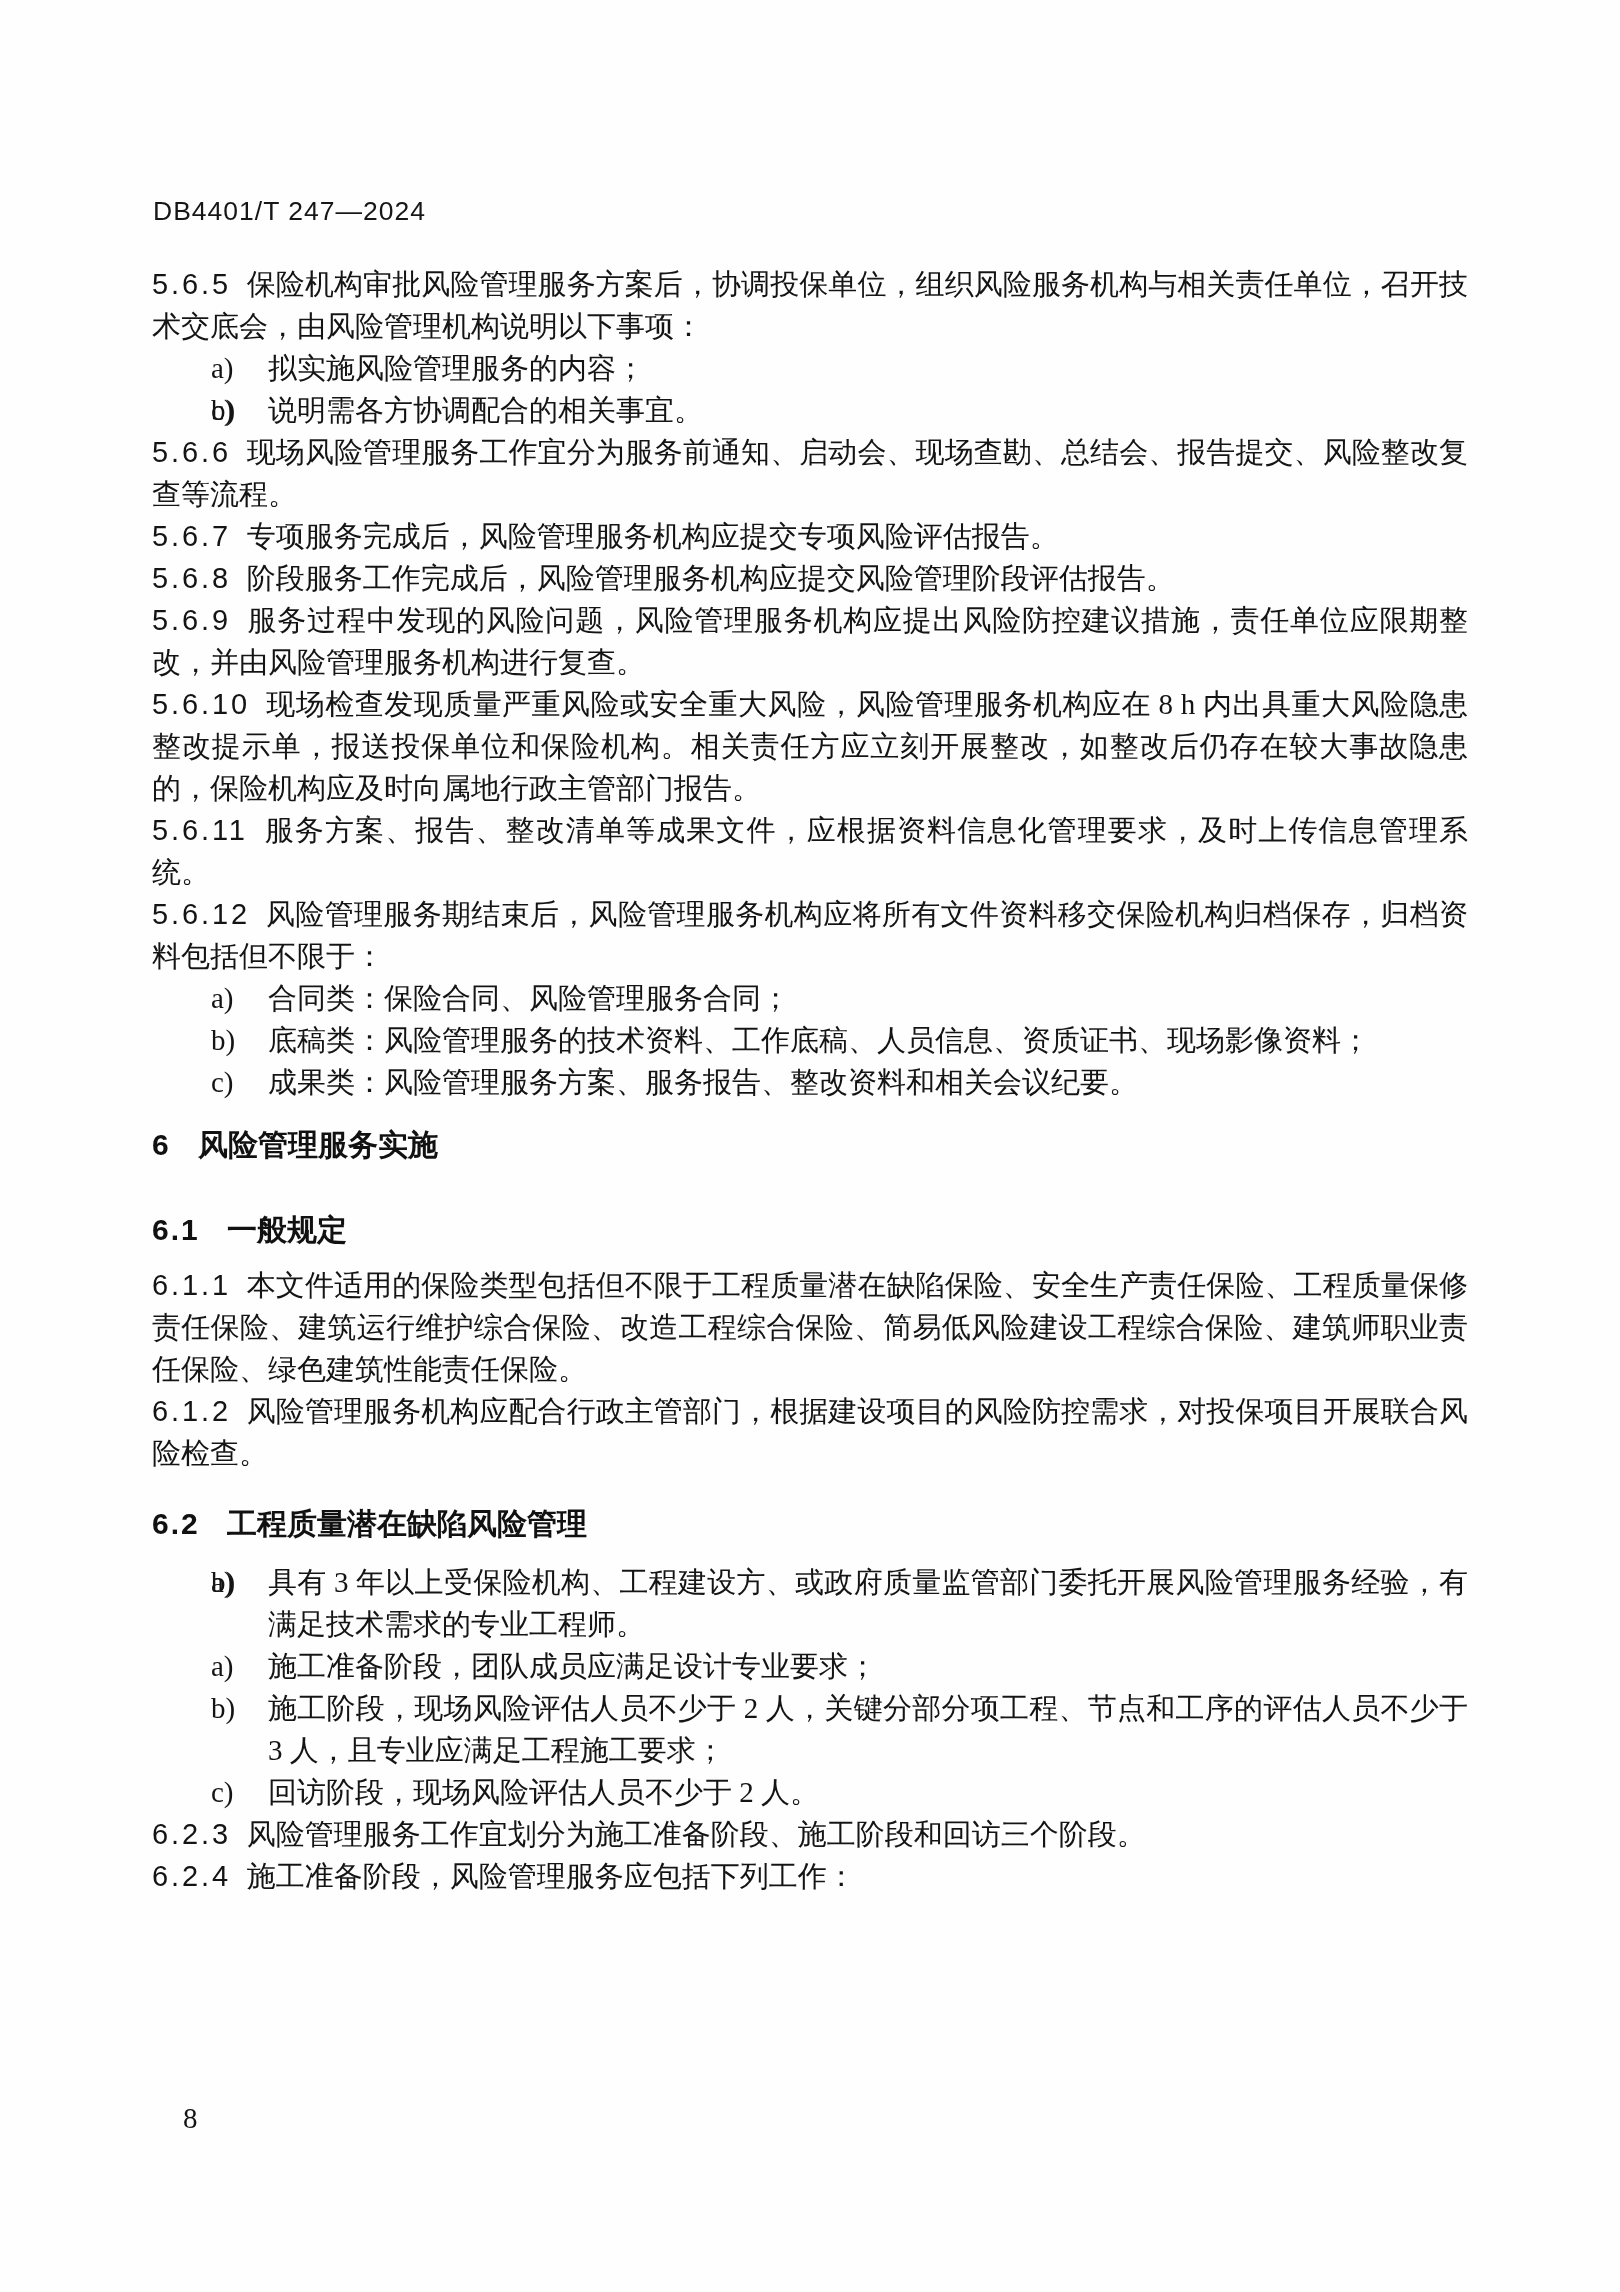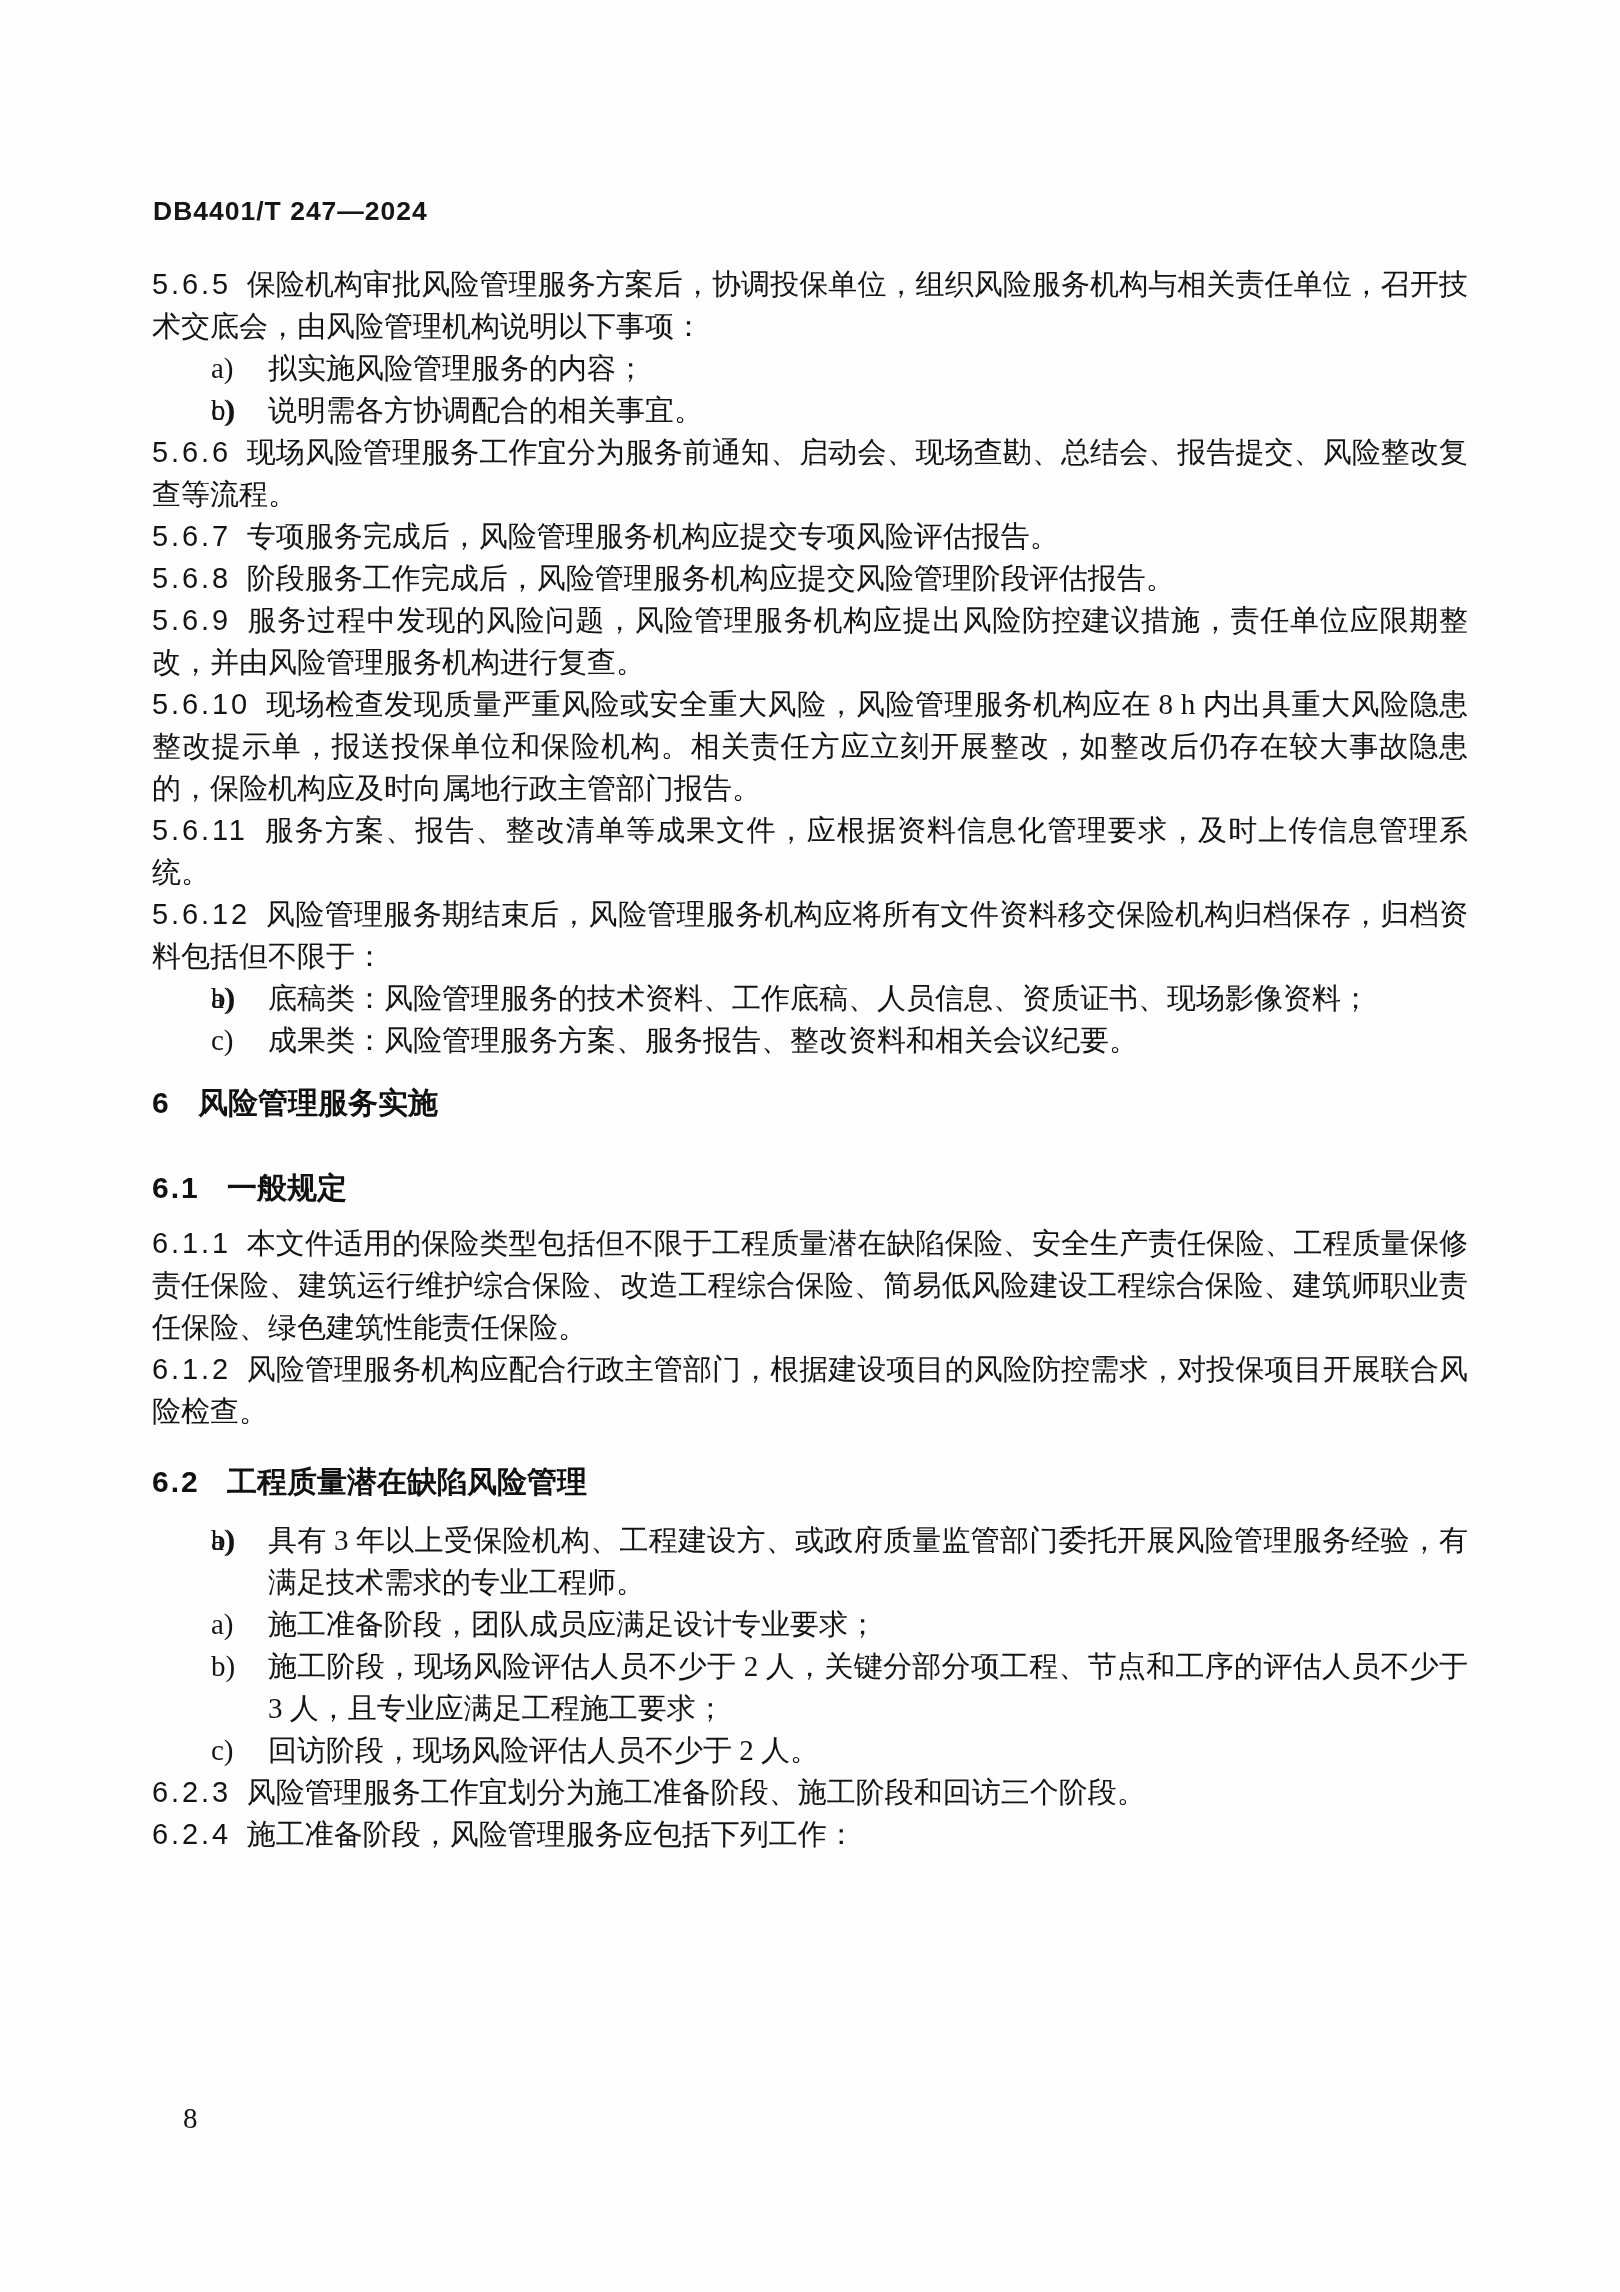--- a/index.html
+++ b/index.html
@@ -11,21 +11,21 @@
     background: #fefefe;
     color: #141414;
     font-family: "Liberation Serif", serif;
     overflow: hidden;
   }
   .running-header {
     position: absolute;
     left: 153px;
     top: 196px;
     font-family: "Liberation Sans", sans-serif;
-    font-weight: 700;
+    font-weight: 400;
     font-size: 26.5px;
     letter-spacing: 1px;
     color: #161616;
   }
   .content {
     position: absolute;
     left: 152px;
     top: 263px;
     width: 1316px;
   }
@@ -100,21 +100,21 @@
 
     <p class="clause"><span class="cnum">5.6.9</span><span>服务过程中发现的风险问题，风险管理服务机构应提出风险防控建议措施，责任单位应限期整改，并由风险管理服务机构进行复查。</span></p>
 
     <p class="clause"><span class="cnum">5.6.10</span><span>现场检查发现质量严重风险或安全重大风险，风险管理服务机构应在 8 h 内出具重大风险隐患整改提示单，报送投保单位和保险机构。相关责任方应立刻开展整改，如整改后仍存在较大事故隐患的，保险机构应及时向属地行政主管部门报告。</span></p>
 
     <p class="clause"><span class="cnum">5.6.11</span><span>服务方案、报告、整改清单等成果文件，应根据资料信息化管理要求，及时上传信息管理系统。</span></p>
 
     <p class="clause"><span class="cnum">5.6.12</span><span>风险管理服务期结束后，风险管理服务机构应将所有文件资料移交保险机构归档保存，归档资料包括但不限于：</span></p>
 
     <div class="olist">
-      <div class="li"><span class="li-label">a)</span></div>
+      <div class="li"><span class="li-label">a)</span><span>合同类：保险合同、风险管理服务合同；</span></div>
       <div class="li"><span class="li-label">b)</span><span>底稿类：风险管理服务的技术资料、工作底稿、人员信息、资质证书、现场影像资料；</span></div>
       <div class="li"><span class="li-label">c)</span><span>成果类：风险管理服务方案、服务报告、整改资料和相关会议纪要。</span></div>
     </div>
 
     <h1 class="h1"><span class="hnum">6</span><span>风险管理服务实施</span></h1>
 
     <h2 class="h2 h2-61"><span class="hnum">6.1</span><span>一般规定</span></h2>
 
     <p class="clause"><span class="cnum">6.1.1</span><span>本文件适用的保险类型包括但不限于工程质量潜在缺陷保险、安全生产责任保险、工程质量保修责任保险、建筑运行维护综合保险、改造工程综合保险、简易低风险建设工程综合保险、建筑师职业责任保险、绿色建筑性能责任保险。</span></p>
 

